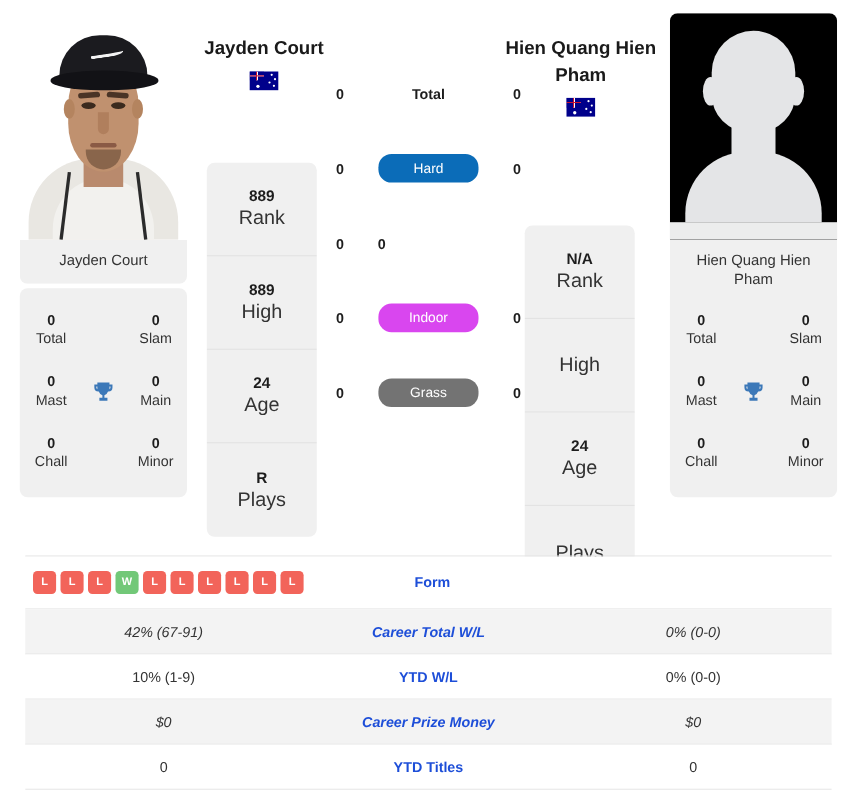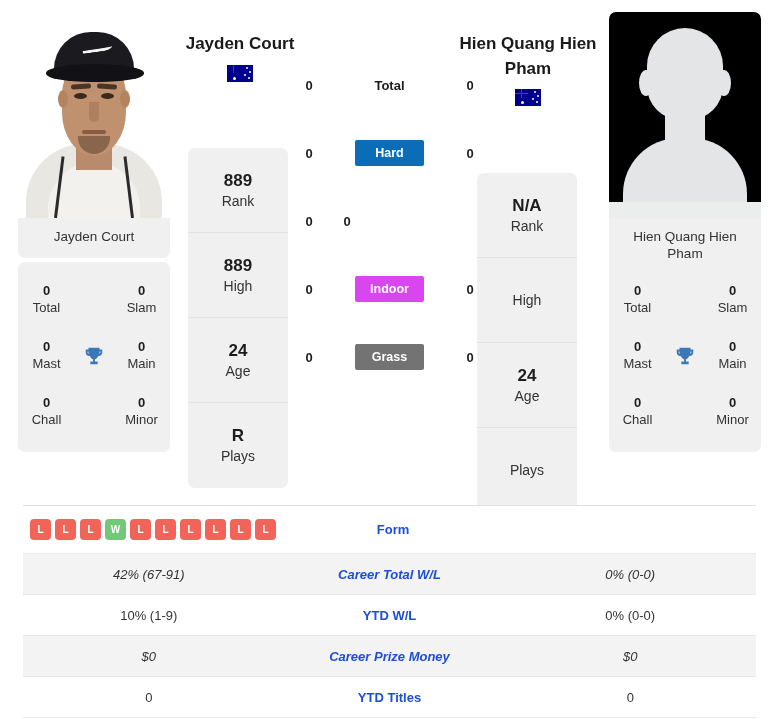--- a/index.html
+++ b/index.html
@@ -140,59 +140,59 @@
 
   
   .mid-stats {
     position: absolute;
     width: 100px;
     background: #f0f0f0;
     border-radius: 7px;
     overflow: hidden;
   }
   .mid-stats.left  { left: 188px; top: 148px; }
-  .mid-stats.right { left: 477px; top: 173px; }
+  .mid-stats.right { left: 477px; top: 205px; }
 
   .mid-item {
     height: 85px;
     display: flex;
     flex-direction: column;
     justify-content: center;
     align-items: center;
     border-bottom: 1px solid #e3e3e3;
     line-height: 1.3;
   }
   .mid-item:last-child { border-bottom: none; }
-  .mid-val { font-size: 17px; font-weight: bold; color: #1d1d1d; }
-  .mid-lbl { font-size: 14px; color: #333333; }
+  .mid-val { font-size: 14px; font-weight: bold; color: #1d1d1d; }
+  .mid-lbl { font-size: 18px; color: #333333; }
 
   
   .surfaces { position: absolute; left: 290px; top: 60px; width: 199px; }
   .surf-row {
     display: flex;
     align-items: center;
     height: 50px;
     margin-bottom: 18px;
   }
   .surf-num {
     width: 38px;
     text-align: center;
     font-size: 13px;
     font-weight: bold;
     color: #1d1d1d;
   }
   .surf-mid { flex: 1; display: flex; justify-content: center; }
   .surf-badge {
-    width: 69px;
+    width: 91px;
     padding: 6px 0;
     text-align: center;
     color: #ffffff;
     font-size: 12.5px;
-    font-weight: bold;
-    border-radius: 2px;
+    font-weight: normal;
+    border-radius: 12px;
   }
   .surf-plain {
     width: 81px;
     text-align: center;
     font-size: 13px;
     font-weight: bold;
     color: #1d1d1d;
   }
 
   

